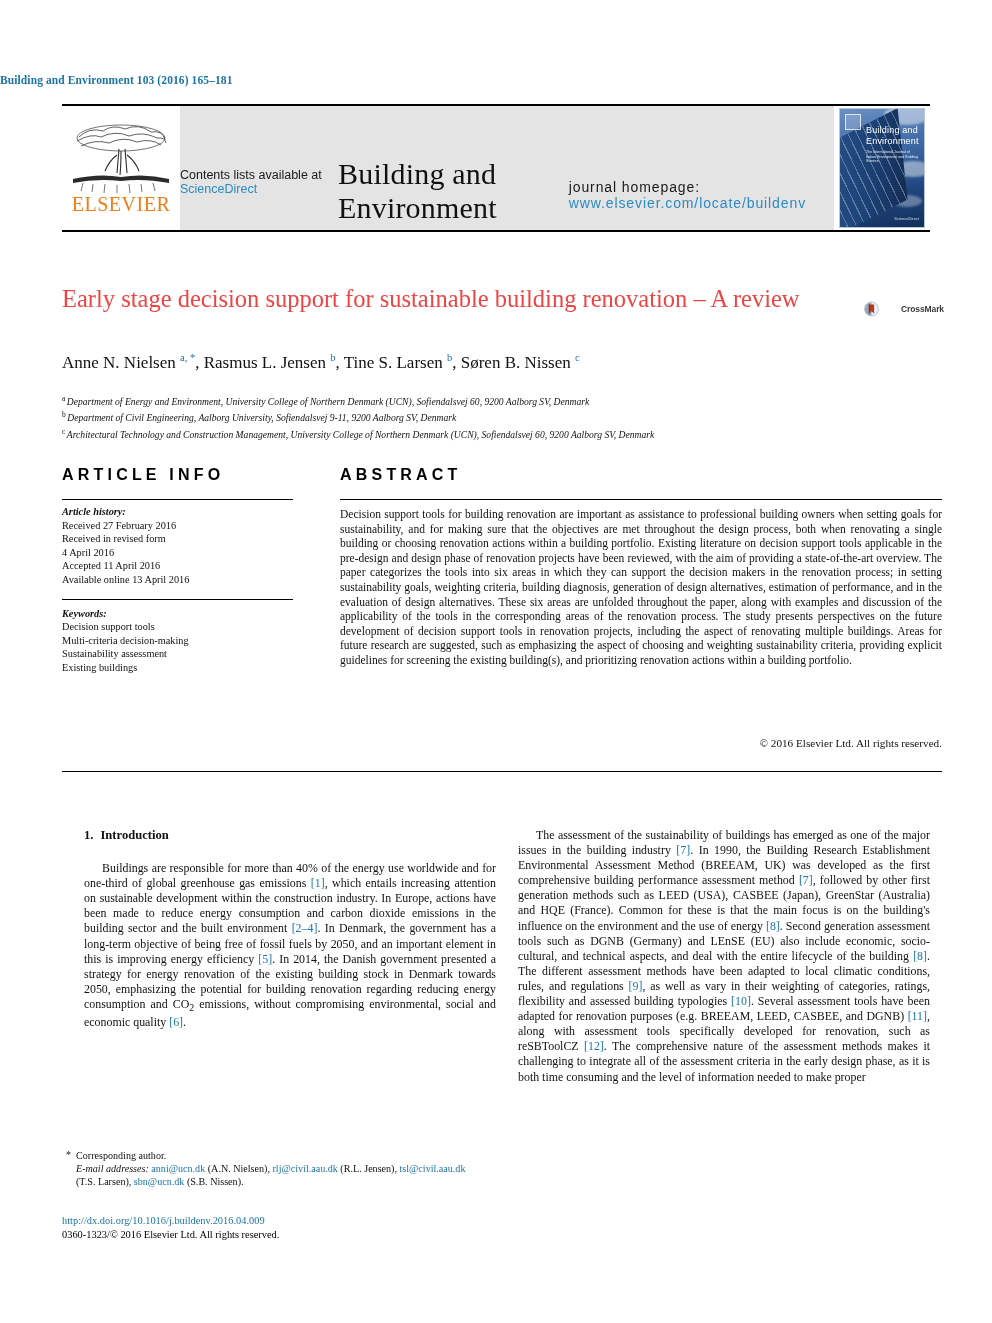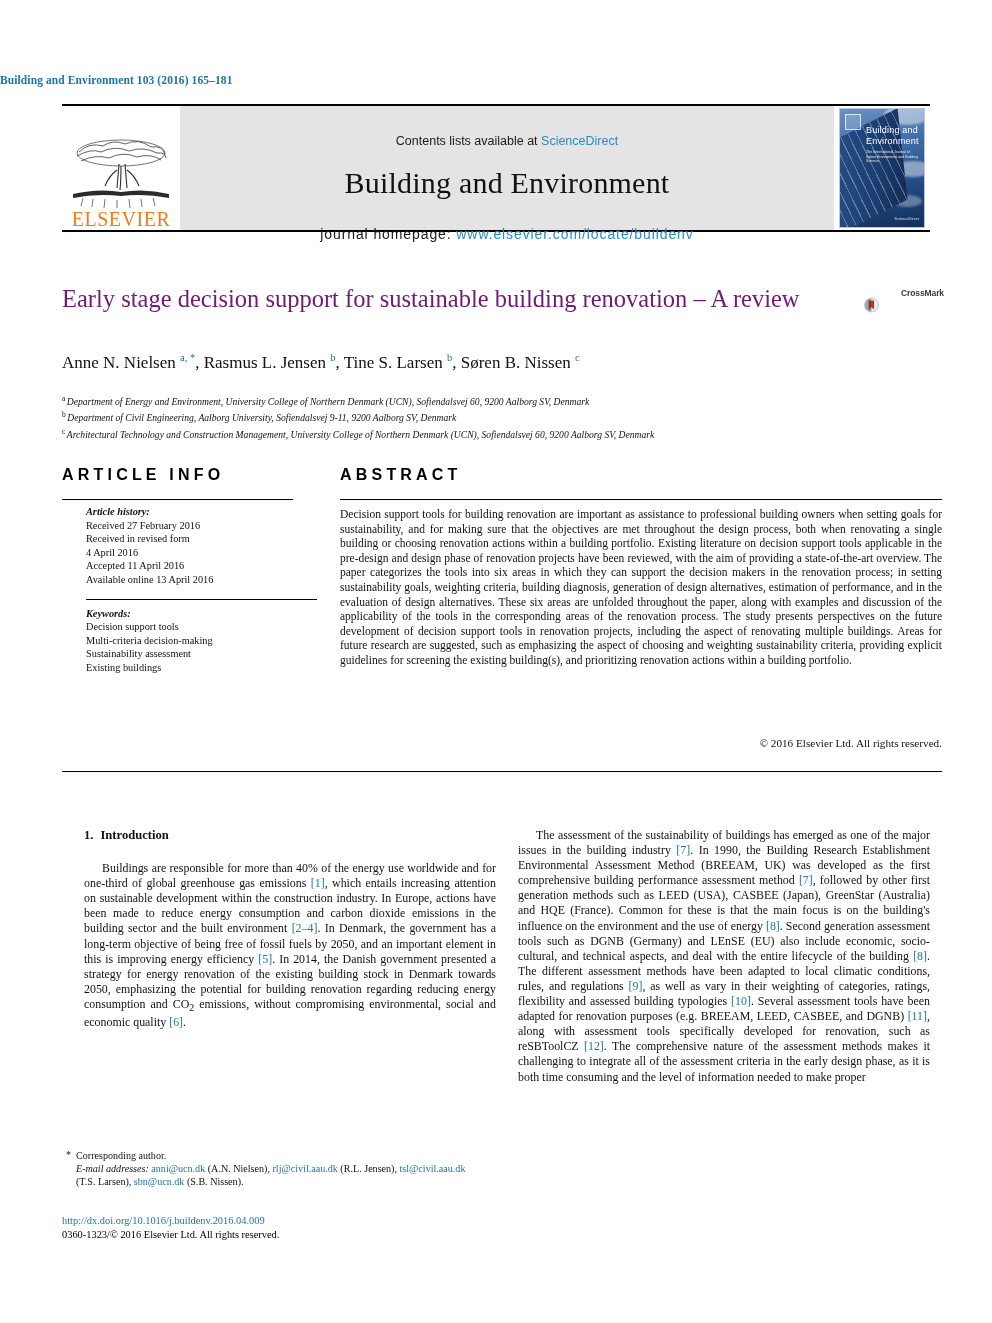--- a/index.html
+++ b/index.html
@@ -38,37 +38,37 @@
   }
   .elsevier-cell {
     width: 118px;
     flex: 0 0 118px;
     position: relative;
     background: #fff;
     display: flex;
     flex-direction: column;
     justify-content: flex-end;
     align-items: center;
-    padding-bottom: 1px;
+    padding-bottom: 16px;
   }
   .tree-svg { display: block; margin: 0 auto; }
   .elsevier-word {
     font-family: "Liberation Serif", serif;
     font-size: 20px;
     color: #ef7d18;
     letter-spacing: 0.5px;
     line-height: 1;
     margin-top: -1px;
   }
   .center-cell {
     flex: 1 1 auto;
     background: #e4e4e4;
     position: relative;
     display: flex;
-    flex-direction: column;
+    flex-direction: row;
     align-items: center;
     justify-content: flex-start;
     padding-top: 28px;
   }
   .contents-line {
     font-family: "Liberation Sans", sans-serif;
     font-size: 12.5px;
     color: #1a1a1a;
   }
   .contents-line .sd {
@@ -156,29 +156,29 @@
   
   .title-block {
     position: absolute;
     top: 283px; left: 62px;
     width: 790px;
   }
   .paper-title {
     font-family: "Liberation Serif", serif;
     font-size: 24.5px;
     line-height: 31px;
-    color: #701a75;
+    color: #ef4444;
     margin: 0;
     font-weight: normal;
   }
   .crossmark {
     position: absolute;
     top: 288px; left: 864px;
     width: 80px; height: 42px;
-    display: flex; align-items: flex-start; gap: 22px;
+    display: flex; align-items: center; gap: 22px;
   }
   .crossmark-word {
     font-family: "Liberation Sans", sans-serif;
     font-size: 8.5px;
     font-weight: bold;
     color: #3b3b3b;
     letter-spacing: -0.1px;
   }
   .authors {
     position: absolute;
@@ -233,21 +233,20 @@
     border-top: 1.3px solid #000;
   }
 
   .article-info {
     position: absolute;
     top: 505px; left: 62px; width: 236px;
     font-family: "Liberation Serif", serif;
     font-size: 10.3px;
     line-height: 13.6px;
     color: #111;
-    margin-left: 24px;
   }
   .ai-label {
     font-style: italic;
     font-weight: bold;
     display: block;
   }
   .ai-rule {
     border-top: 1.1px solid #000;
     width: 231px;
     margin: 12px 0 7px 0;

